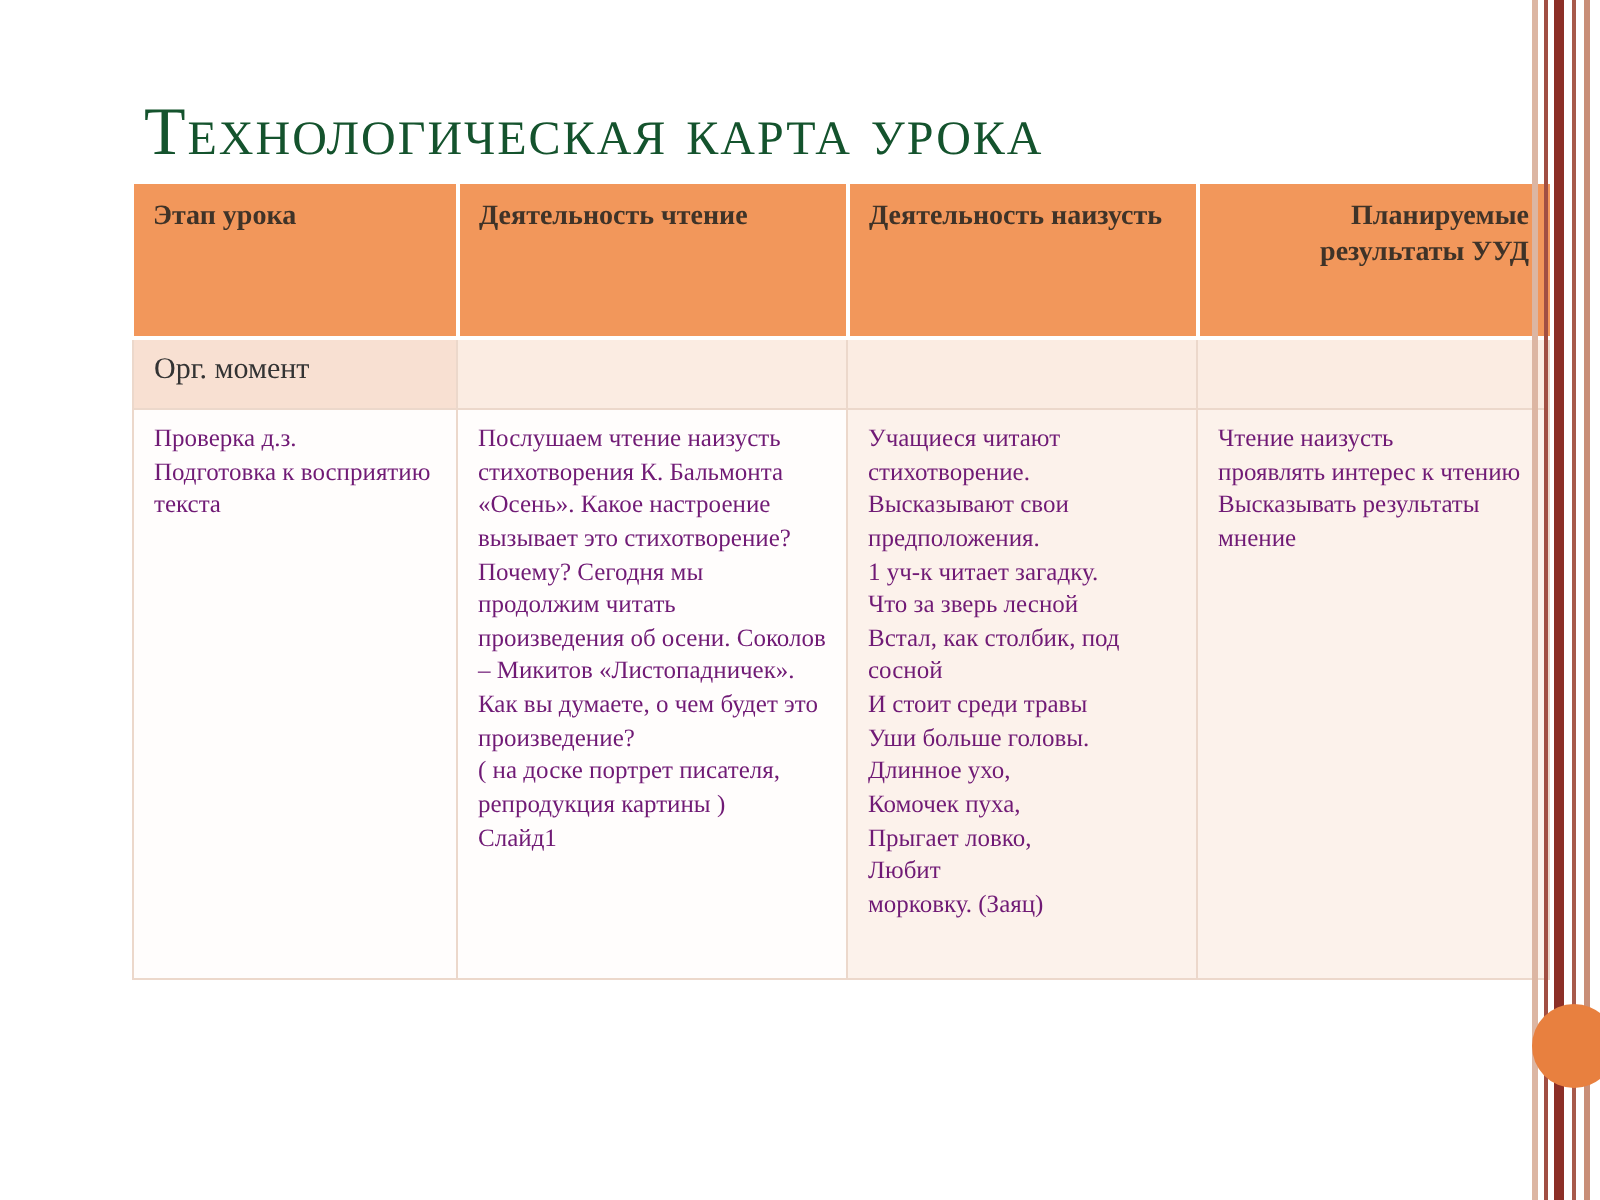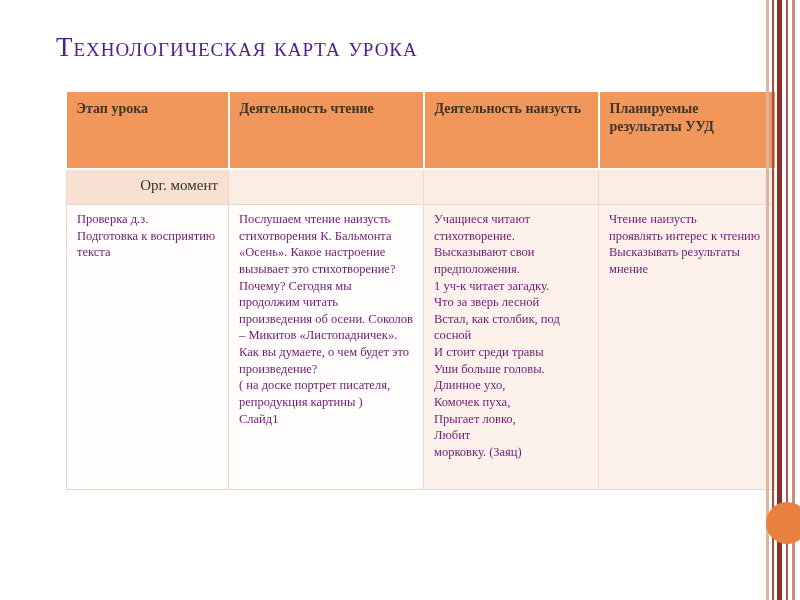--- a/index.html
+++ b/index.html
@@ -8,28 +8,28 @@
     font-family:"Liberation Serif","DejaVu Serif",serif;
     background:#ffffff;
   }
   .slide{
     position:relative;
     width:800px;height:600px;
     background:#ffffff;
     overflow:hidden;
   }
   .title{
-    margin:0;
+    margin:16px;
     position:absolute;
     left:56px;top:32px;
-    font-size:27px;
+    font-size:34px;
     font-weight:normal;
     font-variant:small-caps;
     letter-spacing:1px;
-    color:#4c1d95;
+    color:#14532d;
   }
   table.lesson-table{
     position:absolute;
     left:38px;top:90px;
     width:708px;
     border-collapse:collapse;
     table-layout:fixed;
     margin-left:28px;
   }
   table.lesson-table th{
@@ -38,31 +38,31 @@
     color:#3f3328;
     font-size:14px;
     font-weight:bold;
     text-align:left;
     vertical-align:top;
     padding:8px 10px;
     height:60px;
     line-height:1.3;
   }
   table.lesson-table th:first-child{border-left:none;}
-  table.lesson-table th:last-child{border-right:none;}
+  table.lesson-table th:last-child{border-right:none;text-align:right;}
   table.lesson-table td{
     border:1px solid #ecd8cb;
     vertical-align:top;
     padding:6px 10px;
     font-size:12.5px;
     color:#701a75;
     line-height:1.33;
     white-space:pre-line;
   }
-  tr.row-org td{height:22px;text-align:right;}
+  tr.row-org td{height:22px;}
   tr.row-org td.org-first{
     background:#f8e0d2;
     font-size:15px;
     color:#333333;
   }
   tr.row-org td.org-rest{background:#fbece2;}
   tr.row-content td{background:#fffdfc;height:272px;}
   tr.row-content td.tint{background:#fcf2eb;}
   
   .stripes{

